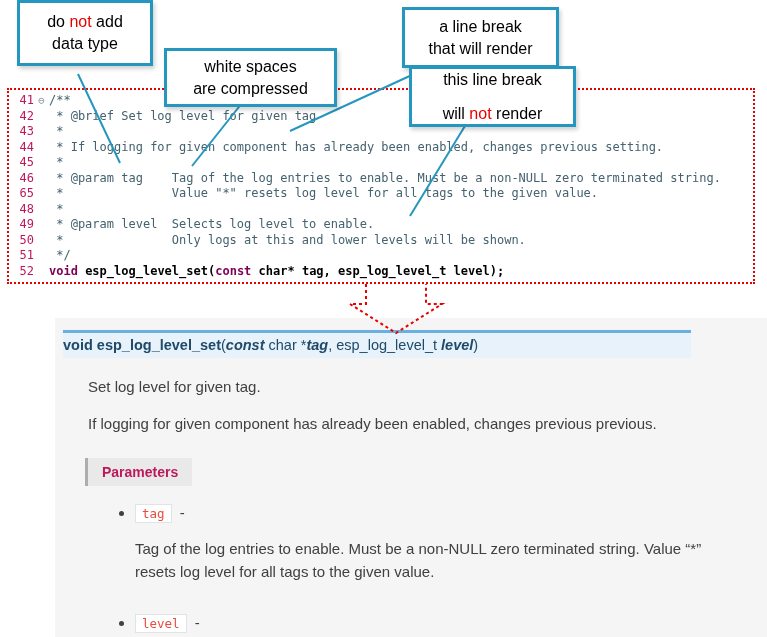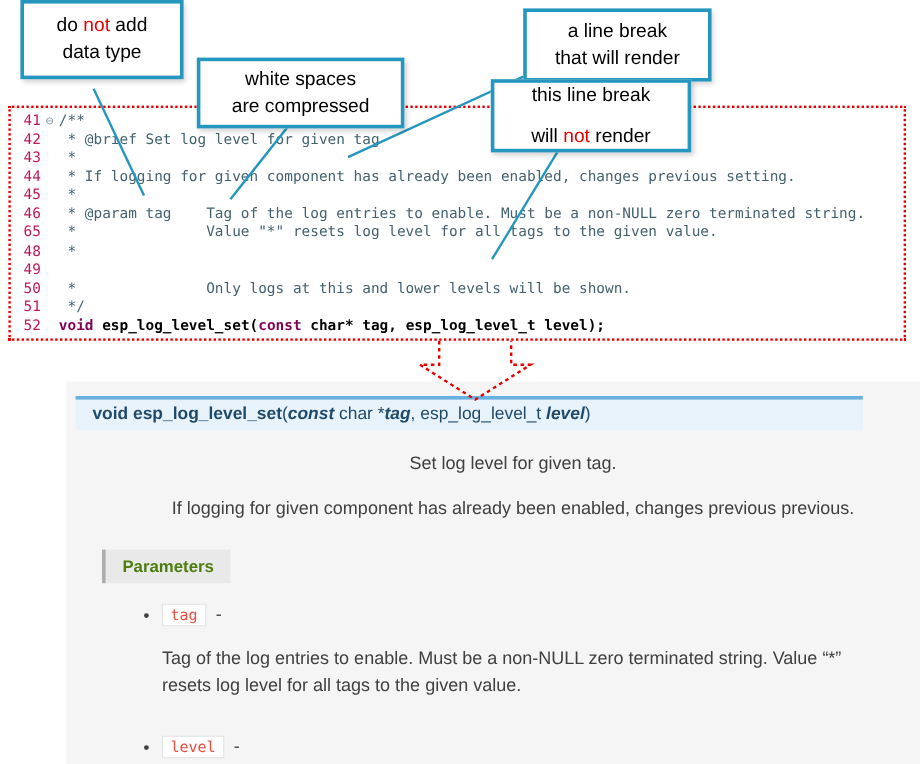--- a/index.html
+++ b/index.html
@@ -7,46 +7,46 @@
           font-family:"Liberation Sans", sans-serif; overflow:hidden; }
 
   .overlay { position:absolute; left:0; top:0; z-index:4; pointer-events:none; }
 
   .callout { position:absolute; z-index:6; background:#fff; border:3px solid #2596be;
              display:flex; flex-direction:column; align-items:center; justify-content:center;
              text-align:center; font-size:16px; color:#000; line-height:1.35;
              box-shadow:2px 3px 4px rgba(0,0,0,0.18); }
   .c1 { left:17px;  top:0; width:130px; height:60px; }
   .c2 { left:164px; top:48px; width:167px; height:53px; }
-  .c3 { left:436px; top:7px;  width:151px; height:55px; }
+  .c3 { left:402px; top:7px;  width:151px; height:55px; }
   .c4 { left:409px; top:66px; width:161px; height:55px;gap:12px; }
   .red { color:#e80000; }
 
   .code-box { position:absolute; left:7px; top:88px; width:744px; height:189px;
               border:2px dotted #e80000; background:#fff; z-index:2;
               font-family:"DejaVu Sans Mono", monospace; font-size:12px; padding-top:3px; }
   .code-line { display:flex; height:15.5px; line-height:15.5px; }
   .ln   { width:25px; text-align:right; color:#be185d; flex:none; }
   .fold { width:15px; text-align:center; color:#8a99a6; font-size:11px; flex:none; }
   .code { white-space:pre; }
   .cmt { color:#44626f; }
   .kw  { color:#7f0055; font-weight:bold; }
   .fn  { color:#000;   font-weight:bold; }
   .pl  { color:#000;   font-weight:bold; }
 
   .docpane { position:absolute; left:55px; top:318px; width:712px; height:319px;
              background:#f5f5f5; z-index:1; color:#404040; }
   .sig { margin:12px 0 0 8px; width:628px; background:#e7f2fa; border-top:3px solid #6ab0de;
-         padding:4px 14px 5px; font-size:14.5px; color:#204a6b; }
+         padding:4px 0 5px; font-size:14.5px; color:#204a6b; }
   .sg-b  { font-weight:700; }
   .sg-bi { font-weight:700; font-style:italic; }
-  .para { margin:20px 0 0 33px; font-size:15px;text-align:center; }
+  .para { margin:20px 0 0 33px; font-size:15px; }
   .params-label { display:inline-block; margin:26px 0 0 30px; background:#e9e9e9;
                   border-left:3px solid #adadad; padding:6px 14px; font-weight:bold;
-                  font-size:14px; color:#4d7c0f; }
+                  font-size:14px; color:#be185d; }
   .param-list { list-style:disc; margin:18px 0 0 0; padding-left:80px; }
   .param-list li { margin:0 0 30px 0; font-size:15px; }
   .chip { font-family:"DejaVu Sans Mono", monospace; font-size:12.5px; color:#e74c3c;
           background:#fff; border:1px solid #e1e4e5; padding:1px 6px; margin-right:4px; }
   .param-desc { margin-top:16px; width:585px; line-height:1.55; font-size:15px; }
 </style>
 </head>
 <body>
 
 <div class="page">
@@ -117,20 +117,21 @@
           <span class="code"><span class="cmt"> *               Value "*" resets log level for all tags to the given value.</span></span>
         </div>
         <div class="code-line">
           <span class="ln">48</span>
           <span class="fold"></span>
           <span class="code"><span class="cmt"> *</span></span>
         </div>
         <div class="code-line">
           <span class="ln">49</span>
           <span class="fold"></span>
+          <span class="code"><span class="cmt"> * @param level  Selects log level to enable.</span></span>
         </div>
         <div class="code-line">
           <span class="ln">50</span>
           <span class="fold"></span>
           <span class="code"><span class="cmt"> *               Only logs at this and lower levels will be shown.</span></span>
         </div>
         <div class="code-line">
           <span class="ln">51</span>
           <span class="fold"></span>
           <span class="code"><span class="cmt"> */</span></span>

